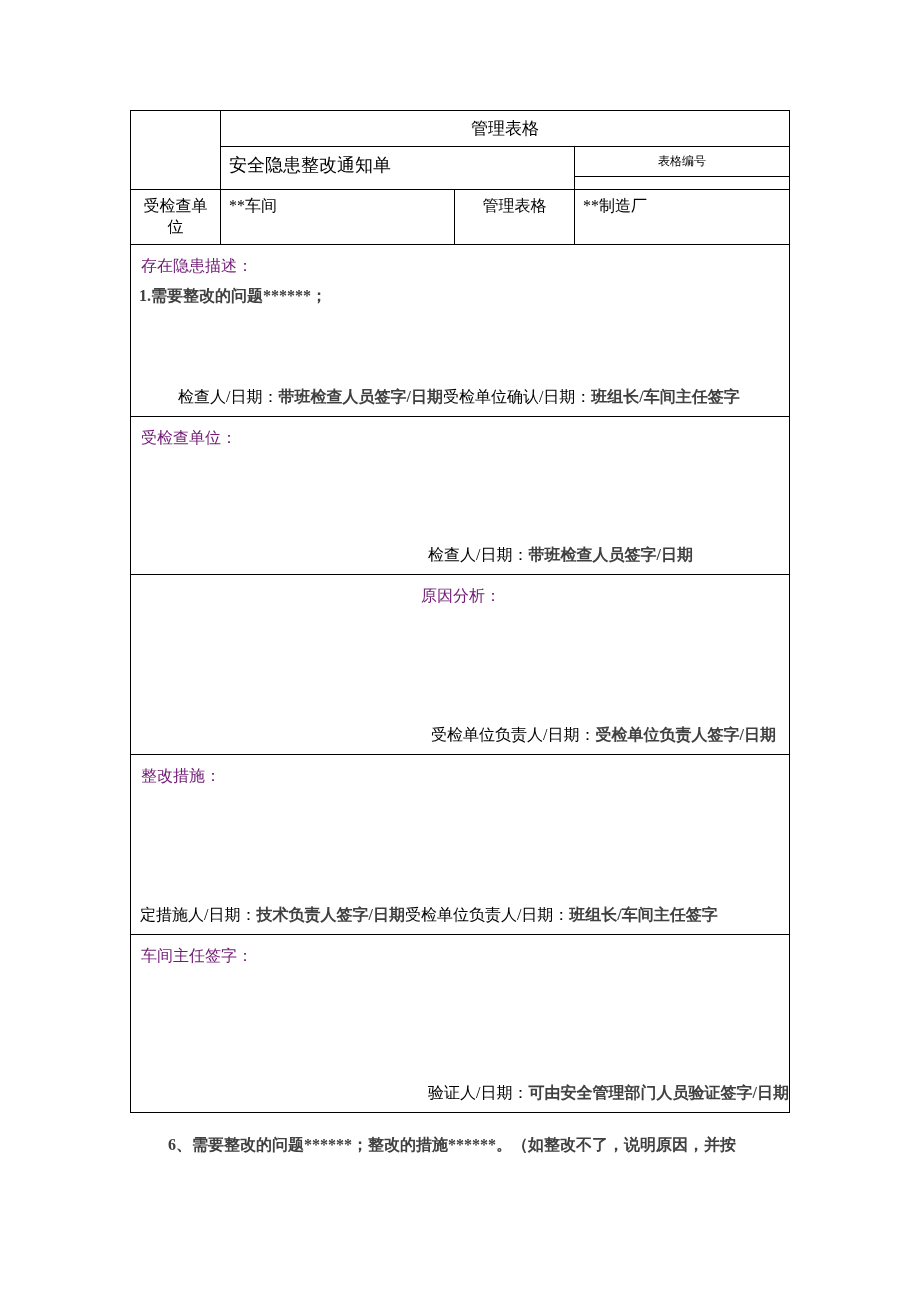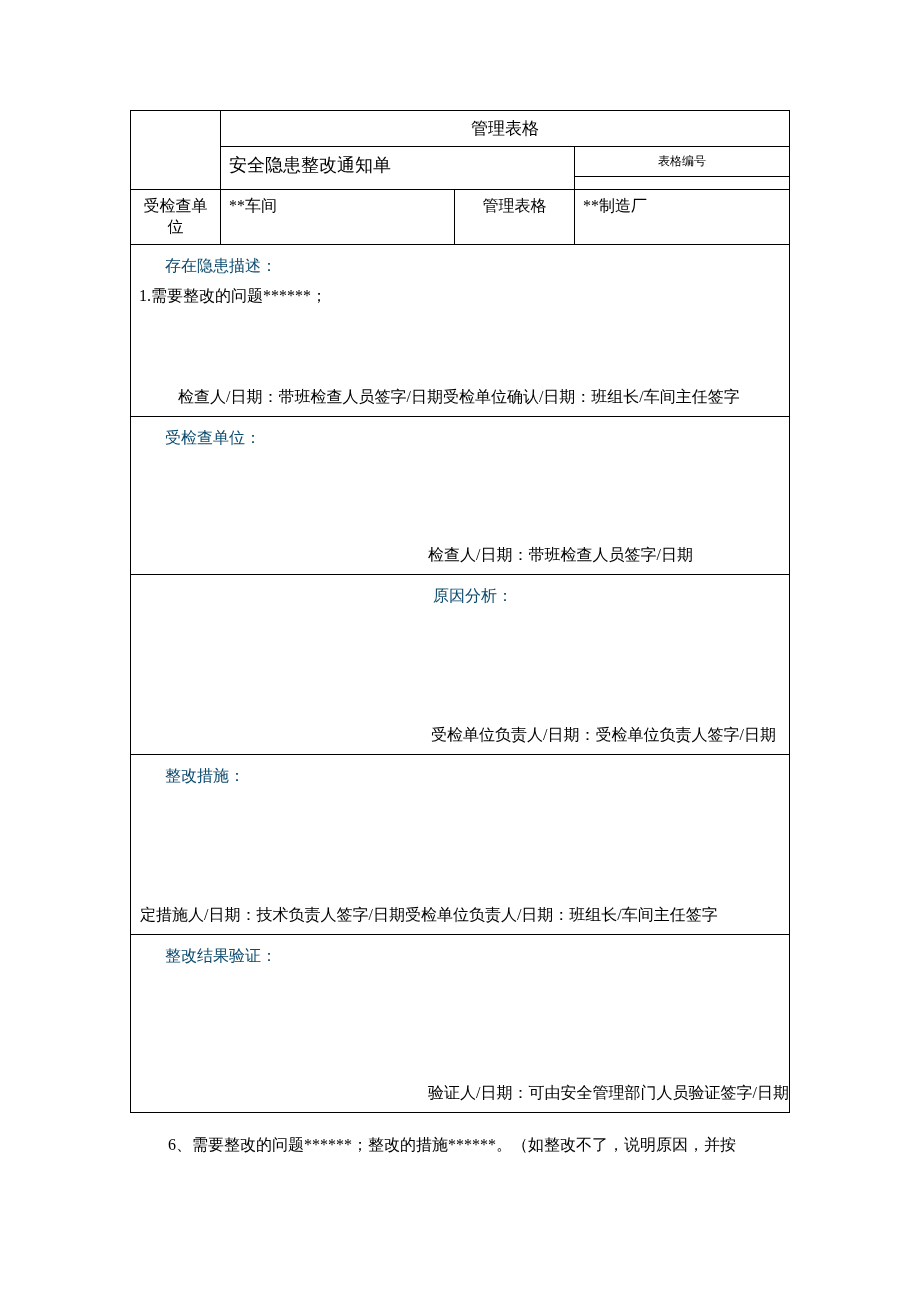--- a/index.html
+++ b/index.html
@@ -44,26 +44,26 @@
       padding: 10px 6px;
     }
     .row-value {
       padding: 10px 6px;
     }
     .section-cell {
       padding: 6px 0px;
       line-height: 1.9;
     }
     .section-title {
-      color: #0c4a6e;
+      color: #701a75;
       padding-left: 2px;
-      margin-left: 24px;
     }
     .blue-text {
-      color: #000000;
+      color: #404040;
+      font-weight: bold;
     }
     .sign-line {
       padding-left: 40px;
     }
     .sign-line-right2 {
       padding-left: 290px;
     }
     .footer-note {
       margin-top: 18px;
       padding: 0 6px;
@@ -138,21 +138,21 @@
   <tr>
     <td colspan="4" class="section-cell h-measure">
       <div class="section-title">整改措施：</div>
       <div class="bottom-sign" style="padding-left:2px">
         <span>定措施人/日期：</span><span class="blue-text">技术负责人签字/日期</span><span>受检单位负责人/日期：</span><span class="blue-text">班组长/车间主任签字</span>
       </div>
     </td>
   </tr>
   <tr>
     <td colspan="4" class="section-cell h-verify">
-      <div class="section-title">整改结果验证：</div>
+      <div class="section-title">车间主任签字：</div>
       <div class="bottom-sign" style="text-align:right;padding-left:140px">
         <span>验证人/日期：</span><span class="blue-text">可由安全管理部门人员验证签字/日期</span>
       </div>
     </td>
   </tr>
 </tbody>
   </table>
 
 <div class="footer-note blue-text">6、需要整改的问题******；整改的措施******。（如整改不了，说明原因，并按</div>
 

